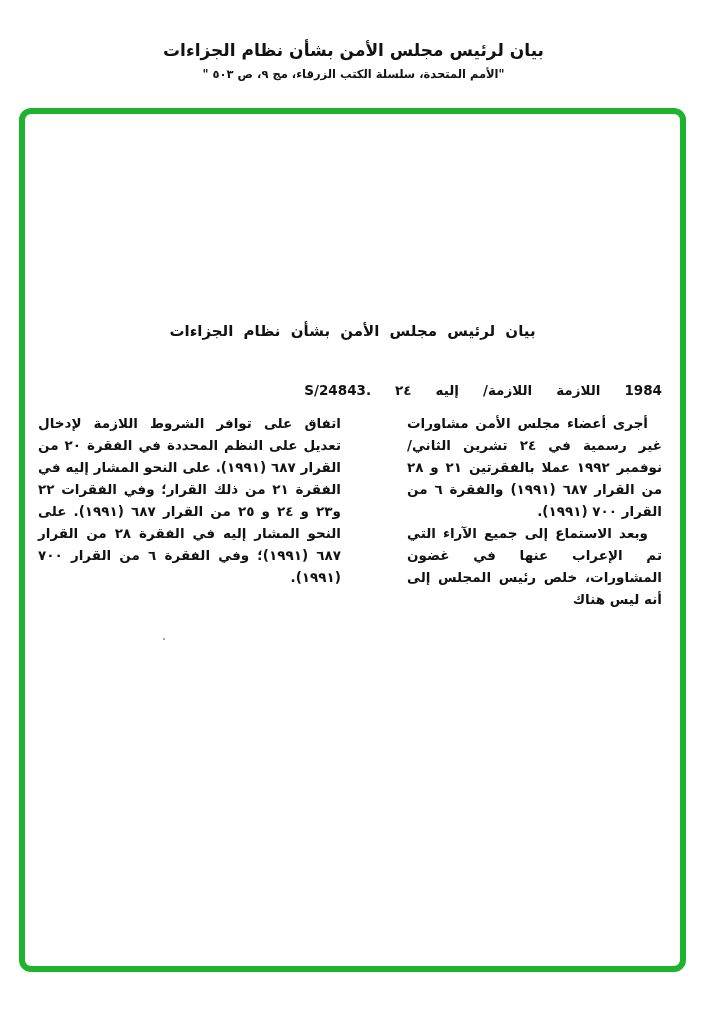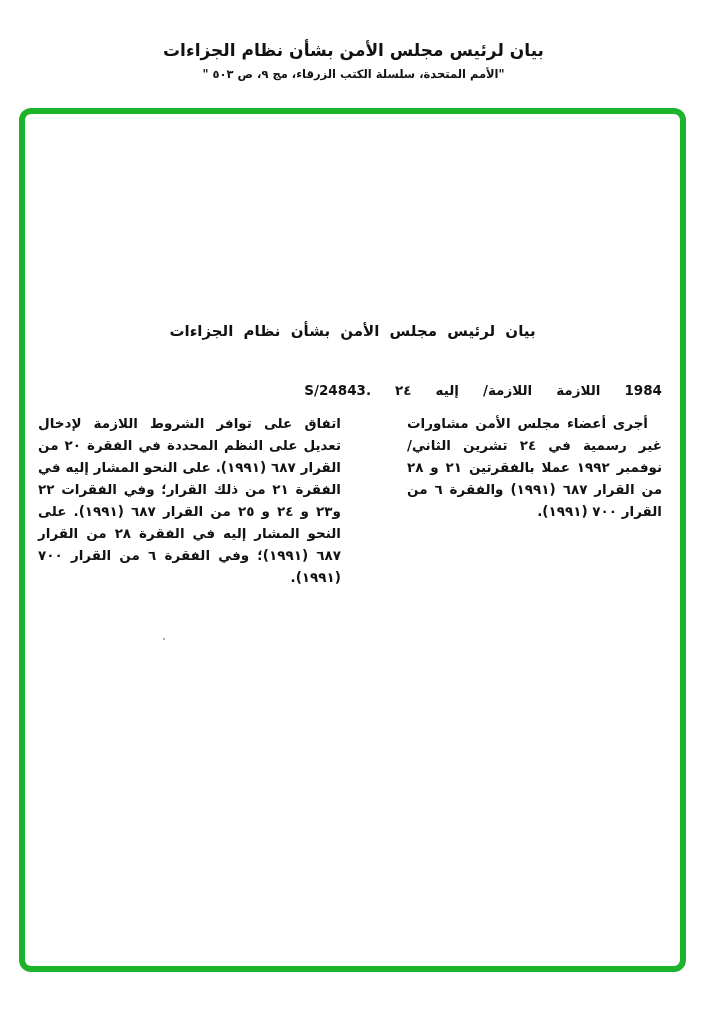--- a/index.html
+++ b/index.html
@@ -54,20 +54,21 @@
     <span class="sym">S/24843.</span>
     <span class="seg">٢٤</span>
     <span class="seg">إليه</span>
     <span class="seg">اللازمة/</span>
     <span class="seg">اللازمة</span>
     <span class="seg">1984</span>
   </div>
 
   <div class="col col-right">
     <p class="indent">أجرى أعضاء مجلس الأمن مشاورات غير رسمية في ٢٤ تشرين الثاني/ نوفمبر ١٩٩٢ عملا بالفقرتين ٢١ و ٢٨ من القرار ٦٨٧ (١٩٩١) والفقرة ٦ من القرار ٧٠٠ (١٩٩١).</p>
+    <p class="indent">وبعد الاستماع إلى جميع الآراء التي تم الإعراب عنها في غضون المشاورات، خلص رئيس المجلس إلى أنه ليس هناك</p>
   </div>
 
   <div class="col col-left">
     <p>اتفاق على توافر الشروط اللازمة لإدخال تعديل على النظم المحددة في الفقرة ٢٠ من القرار ٦٨٧ (١٩٩١). على النحو المشار إليه في الفقرة ٢١ من ذلك القرار؛ وفي الفقرات ٢٢ و٢٣ و ٢٤ و ٢٥ من القرار ٦٨٧ (١٩٩١). على النحو المشار إليه في الفقرة ٢٨ من القرار ٦٨٧ (١٩٩١)؛ وفي الفقرة ٦ من القرار ٧٠٠ (١٩٩١).</p>
   </div>
 
   <div class="speck"></div>
 </div>
 
 </body></html>

